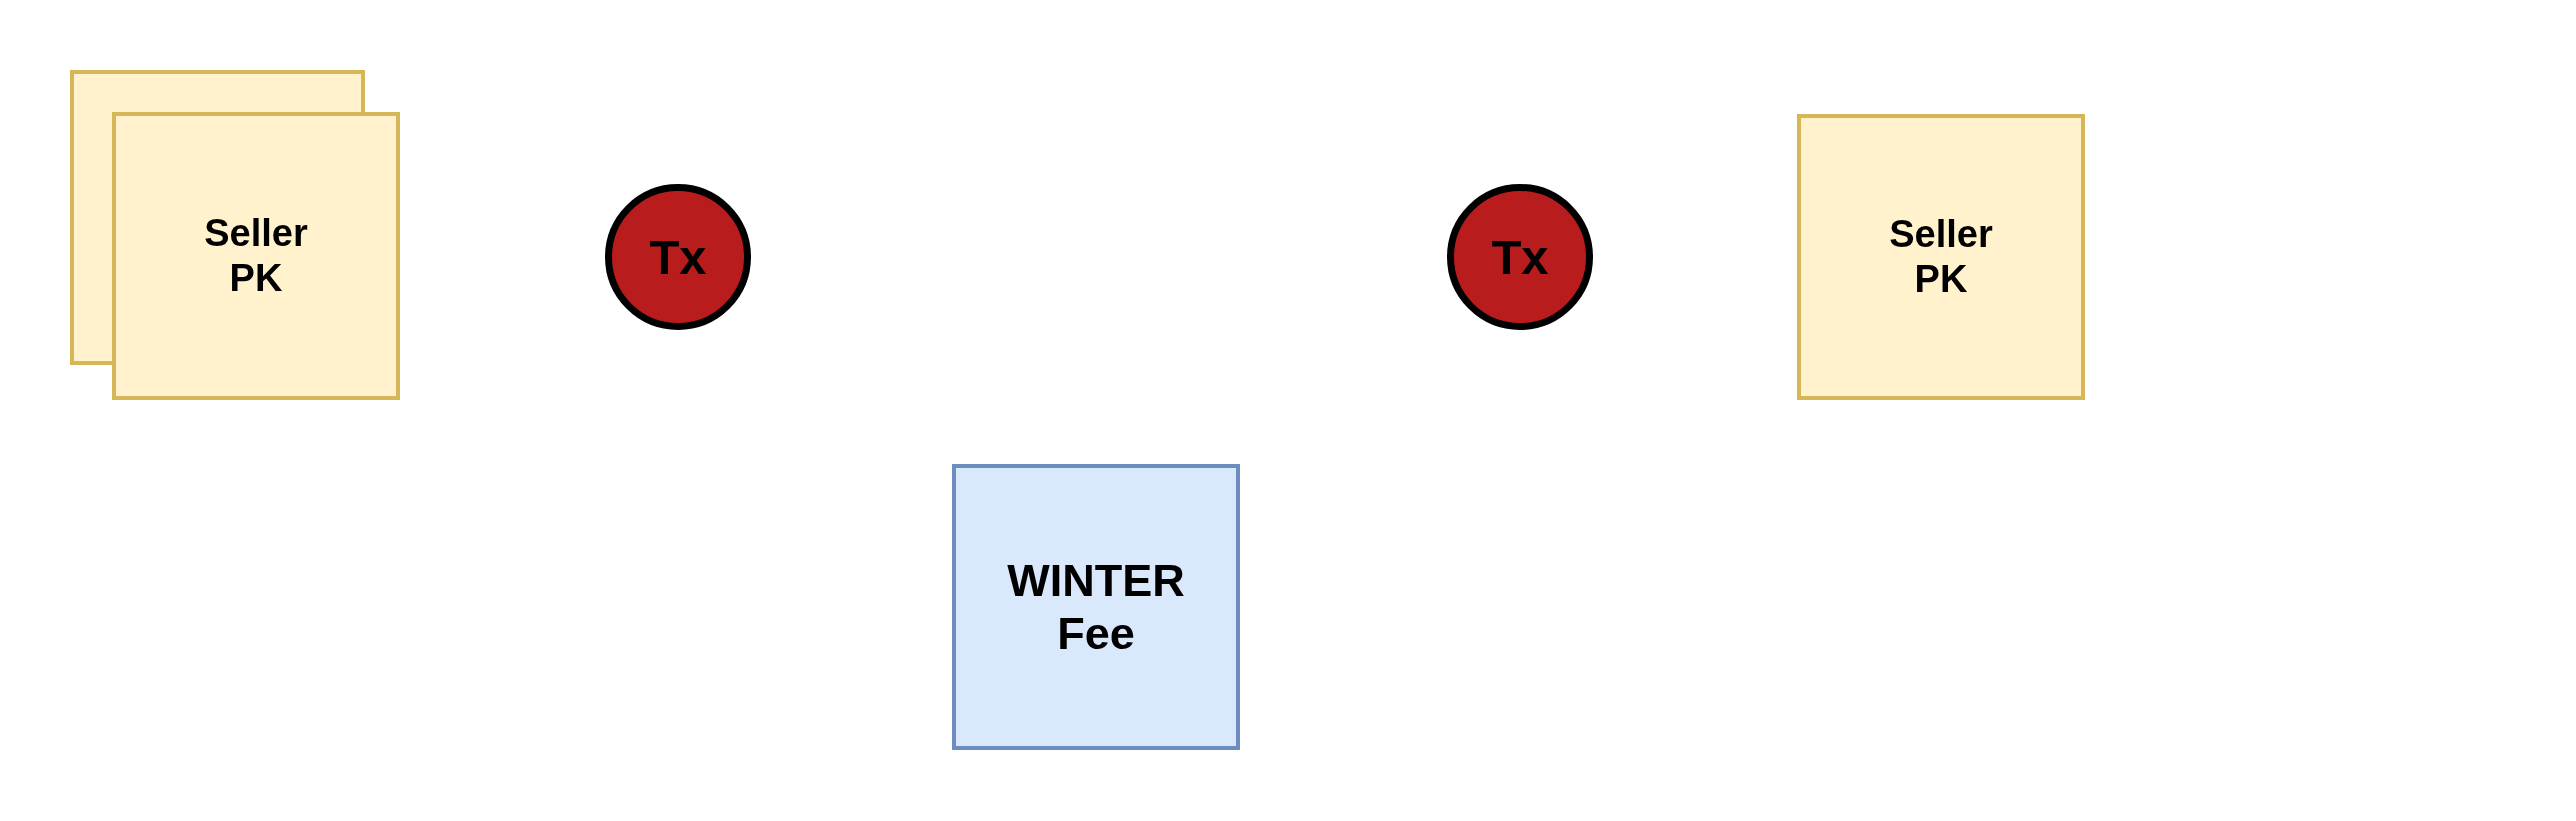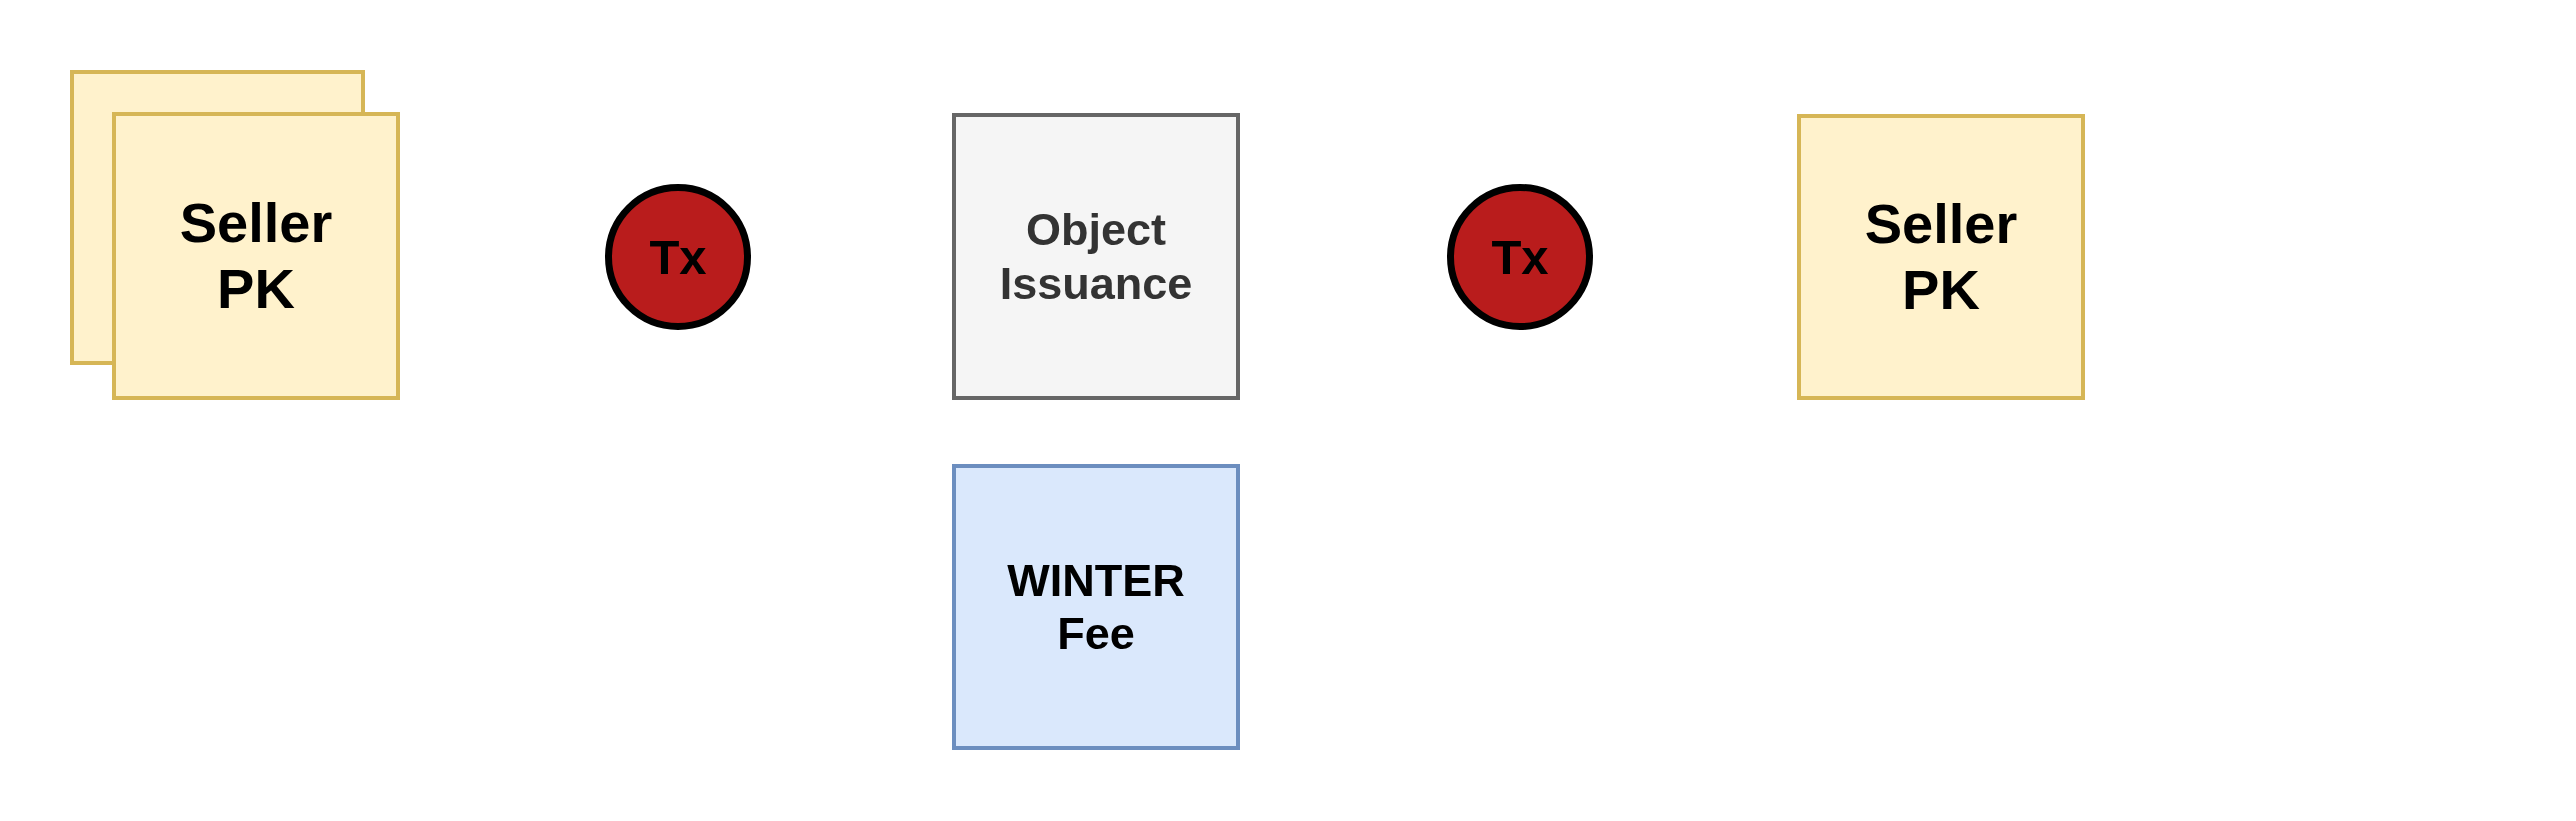--- a/index.html
+++ b/index.html
@@ -28,21 +28,21 @@
     text-align: center;
     line-height: 1.18;
   }
 
   
   .card-yellow {
     background: #fff2cc;
     border: 4.9px solid #d6b656;
     color: #000000;
     font-weight: bold;
-    font-size: 56px;
+    font-size: 38px;
   }
   .card-yellow.back {
     
   }
 
   
   .stack {
     position: absolute;
   }
 
@@ -100,24 +100,20 @@
     <div class="node card-yellow front" style="left:42px; top:42px; width:288px; height:288px;">
       <span class="label">Seller
 PK</span>
     </div>
   </div>
 
   <div class="tx-circle" style="left:605px; top:184px; width:146px; height:146px;">
     <span class="label">Tx</span>
   </div>
 
-  <div class="node box-gray" style="left:952px; top:113px; width:288px; height:287px;">
-    <span class="label">Object
-Issuance</span>
-  </div>
 
   <div class="node box-blue" style="left:952px; top:464px; width:288px; height:286px;align-items:center;">
     <span class="label">WINTER
 Fee</span>
   </div>
 
   <div class="tx-circle" style="left:1447px; top:184px; width:146px; height:146px;">
     <span class="label">Tx</span>
   </div>
 

